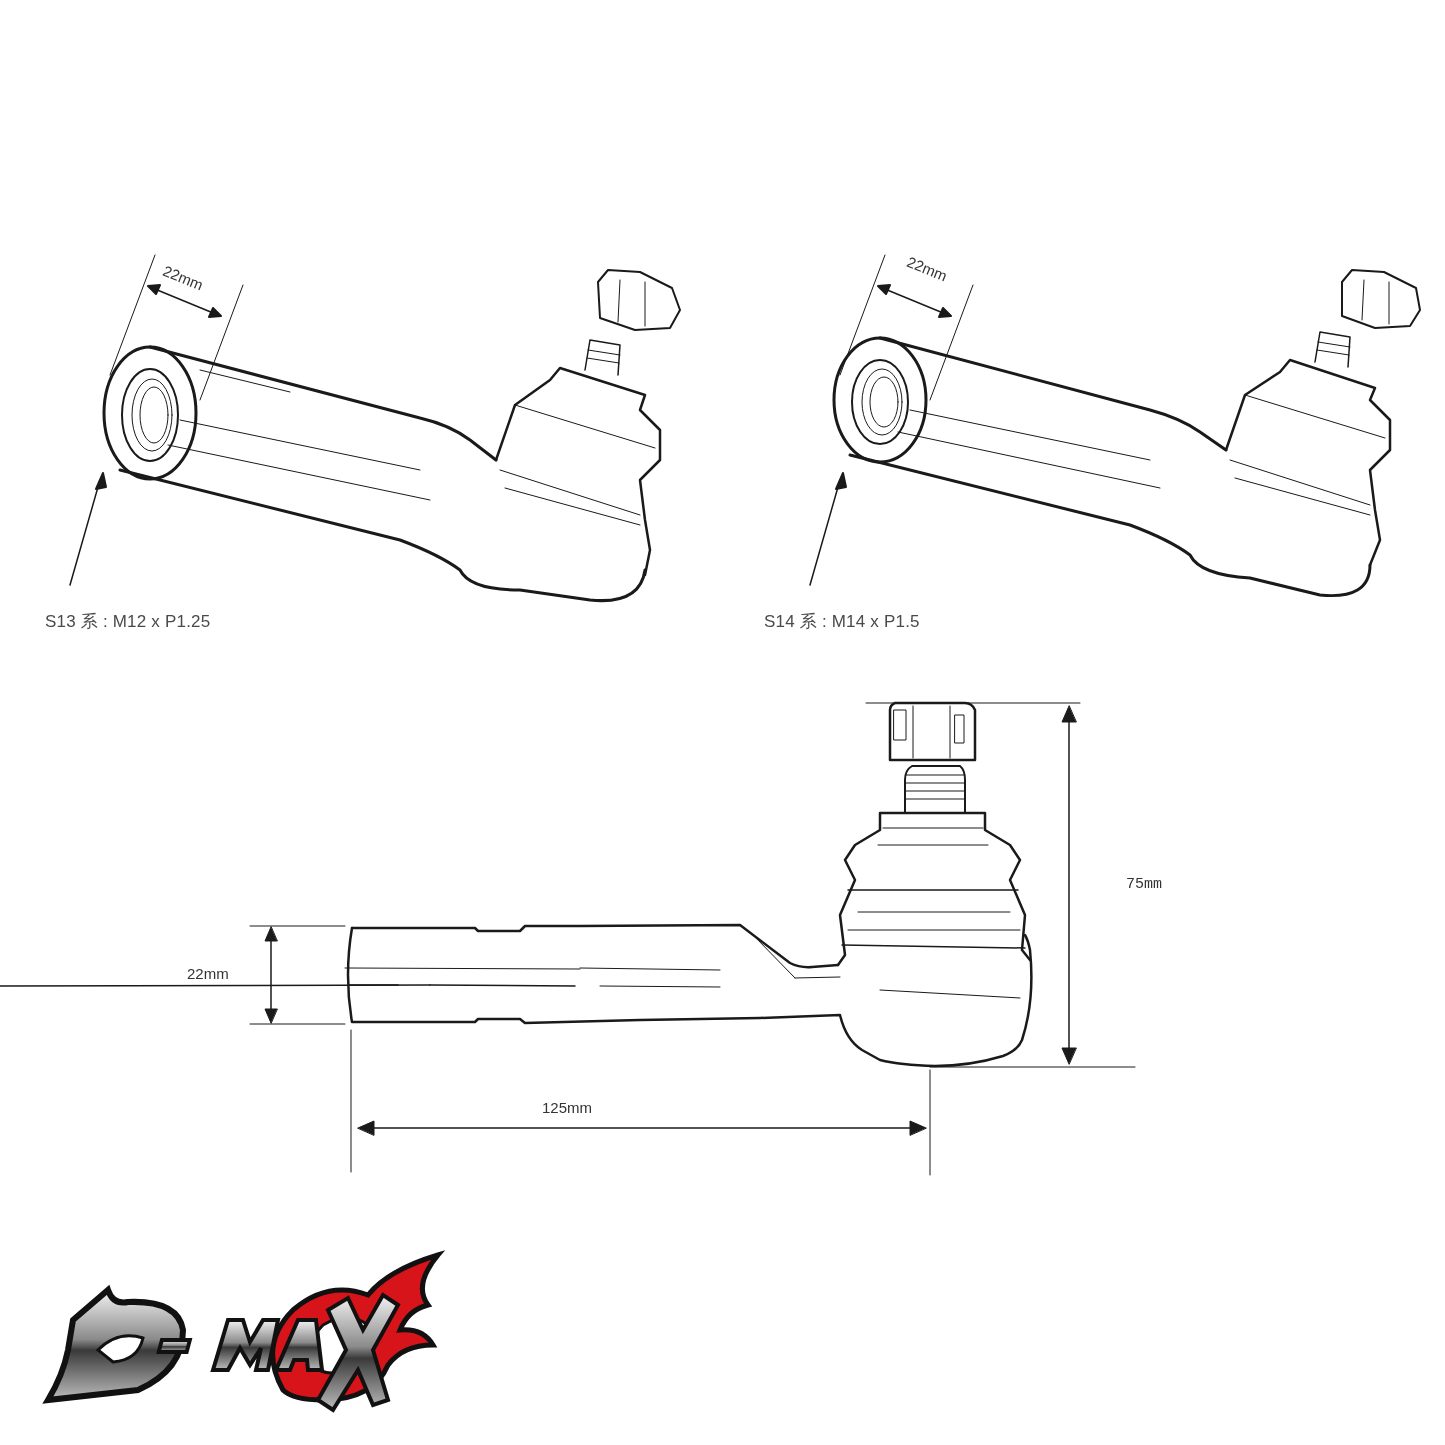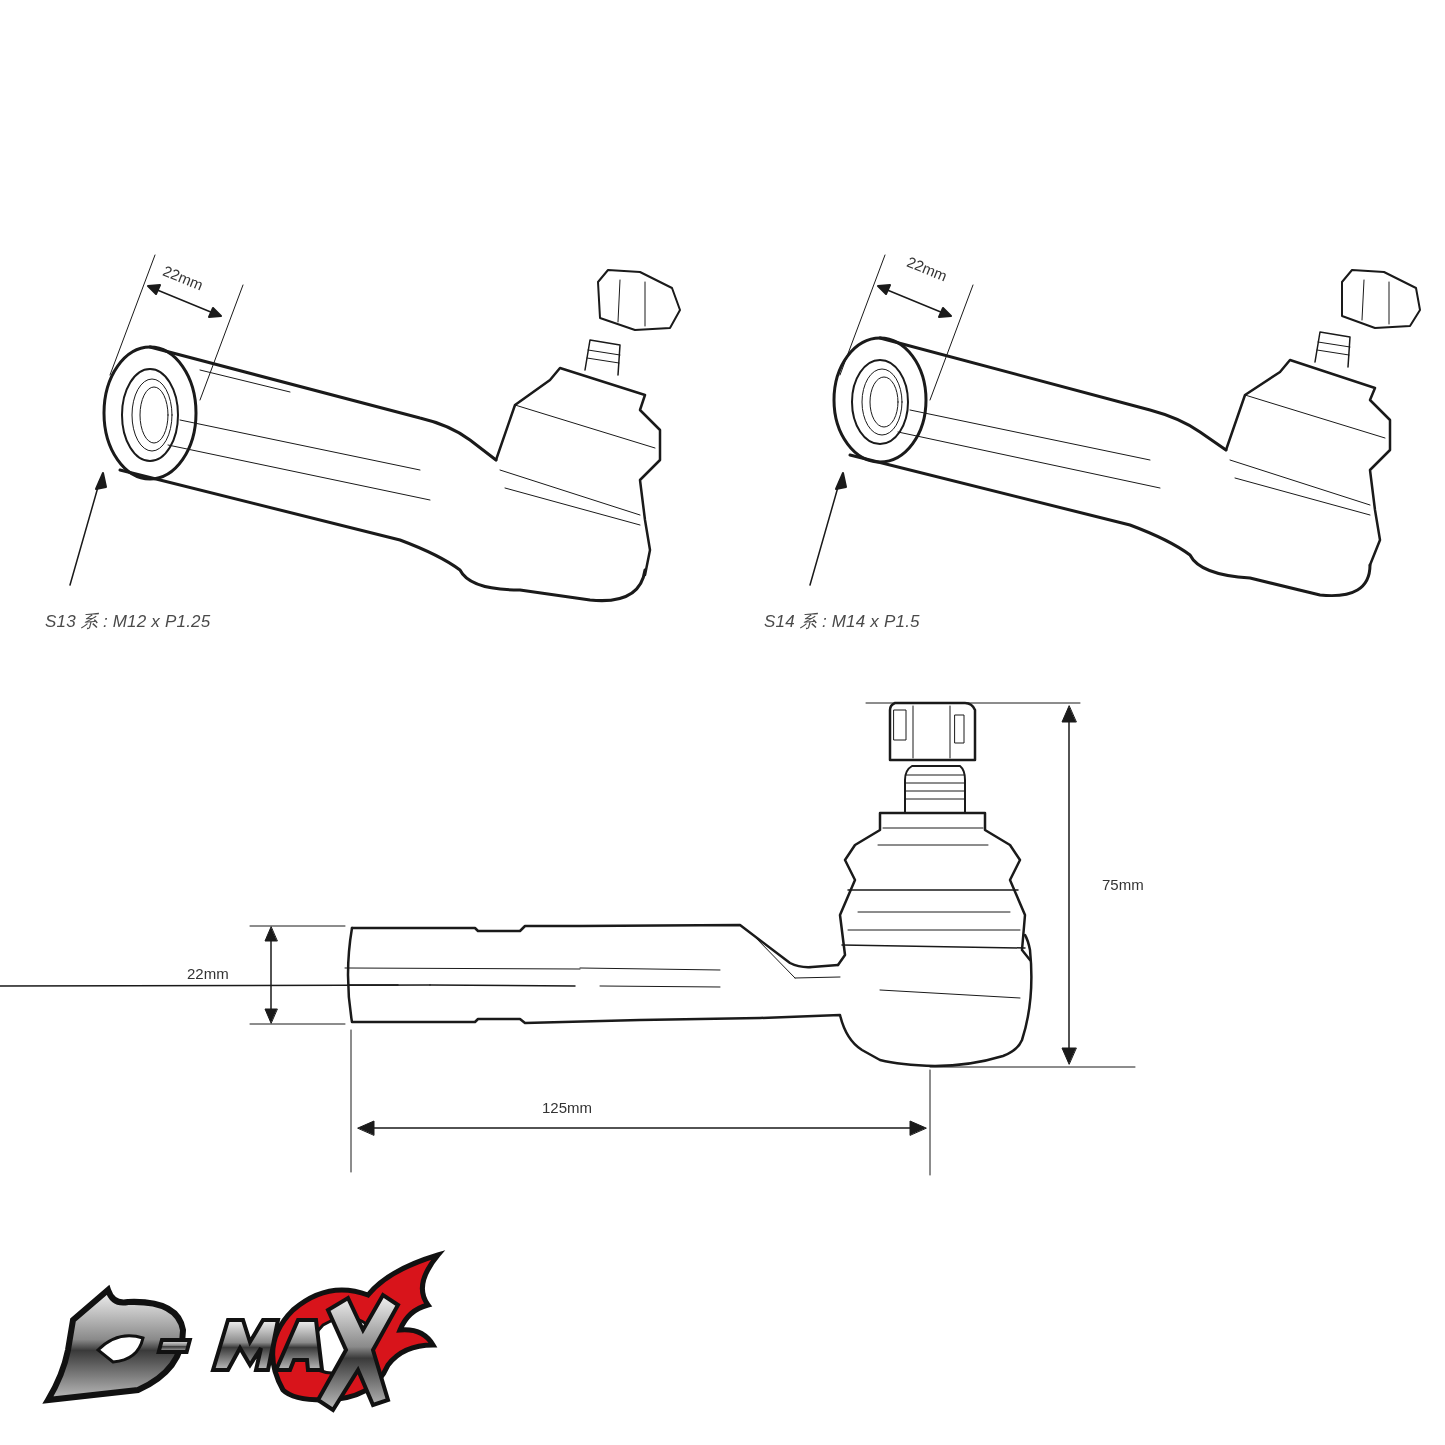--- a/index.html
+++ b/index.html
@@ -1,20 +1,20 @@
 <!DOCTYPE html>
 <html><head>
 <meta charset="utf-8">
 <style>
   html, body { margin: 0; padding: 0; background: #ffffff; }
   body { width: 1445px; height: 1445px; position: relative; overflow: hidden;
          font-family: "Liberation Sans", "DejaVu Sans", sans-serif; color: #333; }
   .abs { position: absolute; }
   svg.drawing { position: absolute; left: 0; top: 0; }
-  .caption { font-size: 17px; color: #4a4a4a; letter-spacing: 0.2px; white-space: nowrap; font-style: italic; }
+  .caption { font-size: 17px; color: #4a4a4a; letter-spacing: 0.2px; white-space: nowrap; }
   .dim { font-size: 15px; color: #333; white-space: nowrap; }
   .dim-rot { font-size: 15px; color: #333; white-space: nowrap; transform-origin: left top; }
   .logo { position: absolute; left: 28px; top: 1250px; width: 425px; height: 180px; }
 </style>
 </head>
 <body>
 
 <svg class="drawing" width="1445" height="1445" viewBox="0 0 1445 1445">
   <g fill="none" stroke="#1a1a1a" stroke-width="2" stroke-linejoin="round" stroke-linecap="round">
 
@@ -131,21 +131,21 @@
     <path d="M890,710 L890,760 L975,760 L975,710 Q972,703 965,703 L895,703 Q890,705 890,710 Z" stroke-width="2.5"></path>
     <line x1="913" y1="706" x2="913" y2="758" stroke-width="1"></line>
     <line x1="950" y1="706" x2="950" y2="758" stroke-width="1"></line>
     <rect x="894" y="710" width="12" height="30" stroke-width="1"></rect>
     <rect x="955" y="715" width="9" height="28" stroke-width="1"></rect>
   </g>
 </svg>
 
 <div class="dim-rot abs" style="left:167px; top:262px; transform: rotate(22deg);">22mm</div>
 <div class="dim-rot abs" style="left:911px; top:253px; transform: rotate(22deg);">22mm</div>
-<div class="dim abs" style="left:1102px; top:876px;">75mm</div>
+<div class="dim abs" style="left:1126px; top:876px;font-family:Liberation Mono, monospace;">75mm</div>
 <div class="dim abs" style="left:187px; top:965px;">22mm</div>
 <div class="dim abs" style="left:542px; top:1099px;">125mm</div>
 
 <div class="caption abs" style="left:45px; top:610px;">S13 系 : M12 x P1.25</div>
 <div class="caption abs" style="left:764px; top:610px;">S14 系 : M14 x P1.5</div>
 
 <svg class="logo" viewBox="0 0 425 180">
   <defs>
     <linearGradient id="chrome" x1="0" y1="0" x2="0" y2="1">
       <stop offset="0" stop-color="#f2f2f2"></stop>

